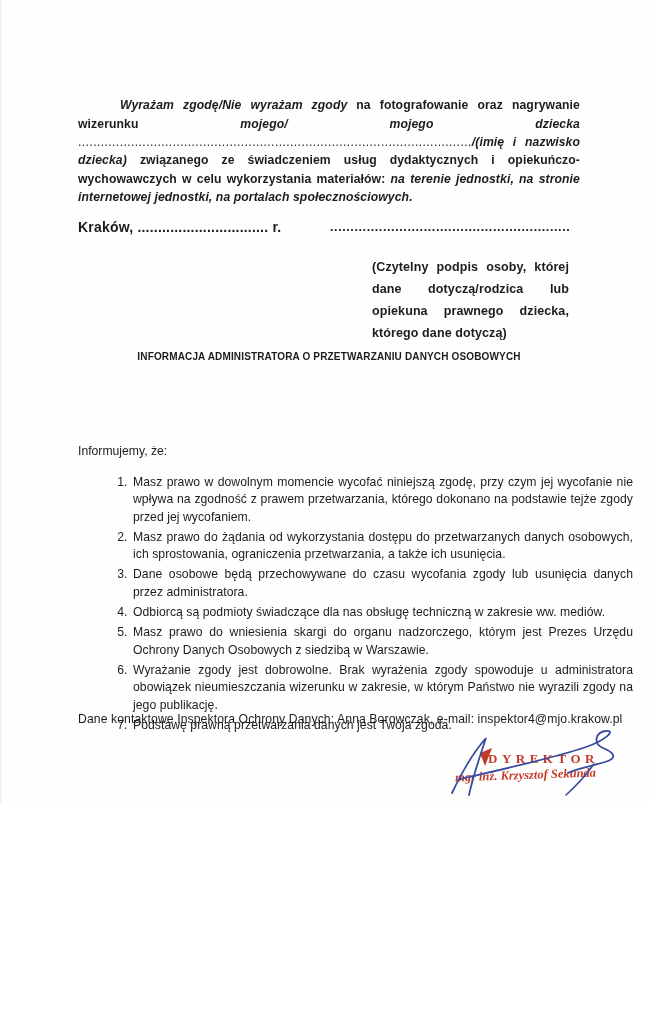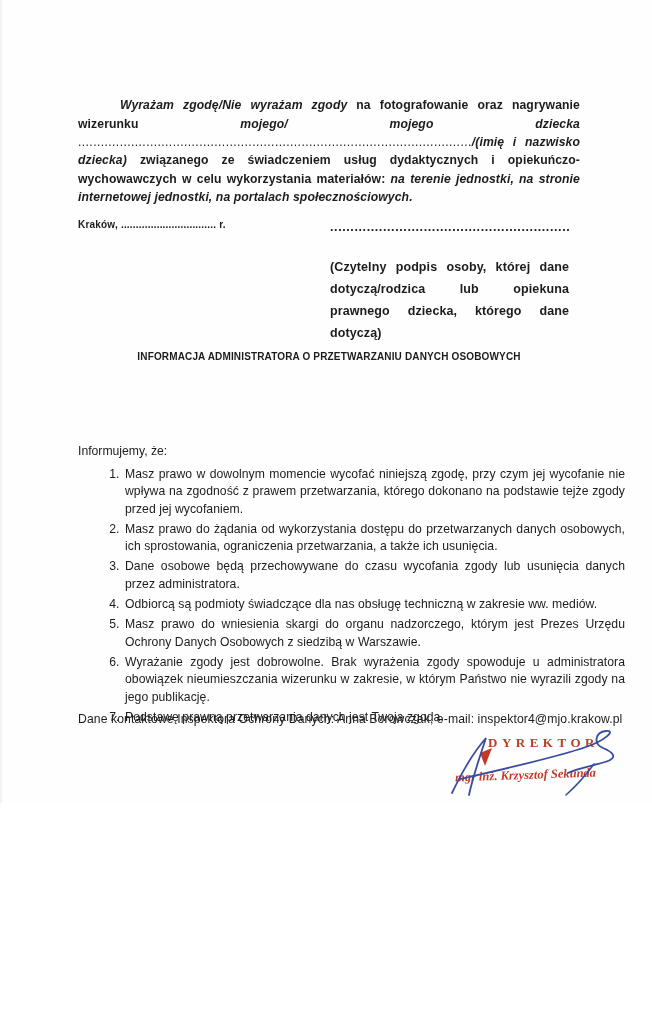--- a/index.html
+++ b/index.html
@@ -30,68 +30,68 @@
     text-align:justify;text-indent:42px;
     letter-spacing:.1px;
   }
   .consent-p .dots{
     font-weight:normal;font-style:normal;
     word-break:break-all;letter-spacing:.4px;
   }
 
   .date-line{
     position:absolute;left:78px;top:219px;
-    font-size:10px;font-weight:bold;letter-spacing:.2px;
+    font-size:14px;font-weight:bold;letter-spacing:.2px;
   }
   .sig-block{
     position:absolute;left:330px;top:220px;width:239px;
   }
   .sig-dots{
     font-weight:bold;font-size:12.5px;letter-spacing:.6px;
     white-space:nowrap;overflow:hidden;height:15px;
   }
   .sig-caption{
     margin-top:21px;
     font-weight:bold;font-size:12.5px;line-height:22px;
-    text-align:justify;letter-spacing:.1px;
+    text-align:justify;letter-spacing:.1px;margin-left:42px;
   }
 
   .heading{
     position:absolute;left:78px;top:351px;width:502px;
     text-align:center;font-weight:bold;font-size:10px;letter-spacing:.15px;
   }
 
   .admin-p{
     position:absolute;left:78px;top:394px;width:502px;
     font-size:12.3px;line-height:19px;text-align:justify;letter-spacing:.1px;
   }
 
   .informing{
     position:absolute;left:78px;top:444px;
     font-size:12.2px;
   }
 
   .rights-list{
     position:absolute;left:78px;top:458px;width:502px;
-    margin:8px;padding:0 0 0 37px;
+    margin:16px;padding:0 0 0 37px;
     font-size:12.2px;line-height:17.3px;
     text-align:justify;letter-spacing:.05px;
   }
   .rights-list li{margin:0 0 3px 0;padding-left:2px;}
 
   .contact-line{
     position:absolute;left:78px;top:712px;
     font-size:12.2px;letter-spacing:.1px;
   }
 
   .stamp{
     position:absolute;left:442px;top:727px;width:205px;height:88px;
   }
   .stamp-title{
-    position:absolute;left:46px;top:8px;
+    position:absolute;left:46px;top:24px;
     font-family:"Liberation Serif", serif;
     font-weight:bold;font-size:13px;letter-spacing:4.5px;
     color:var(--stamp-red);
   }
   .stamp-name{
     position:absolute;left:13px;top:41px;
     font-family:"Liberation Serif", serif;
     font-style:italic;font-weight:bold;font-size:12.5px;
     color:var(--stamp-red);
     transform:rotate(-2deg);

